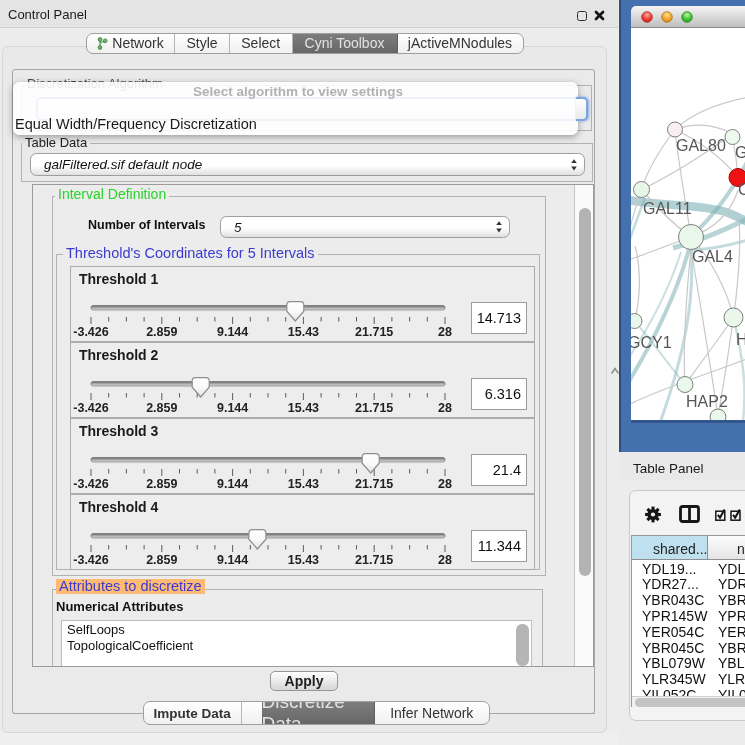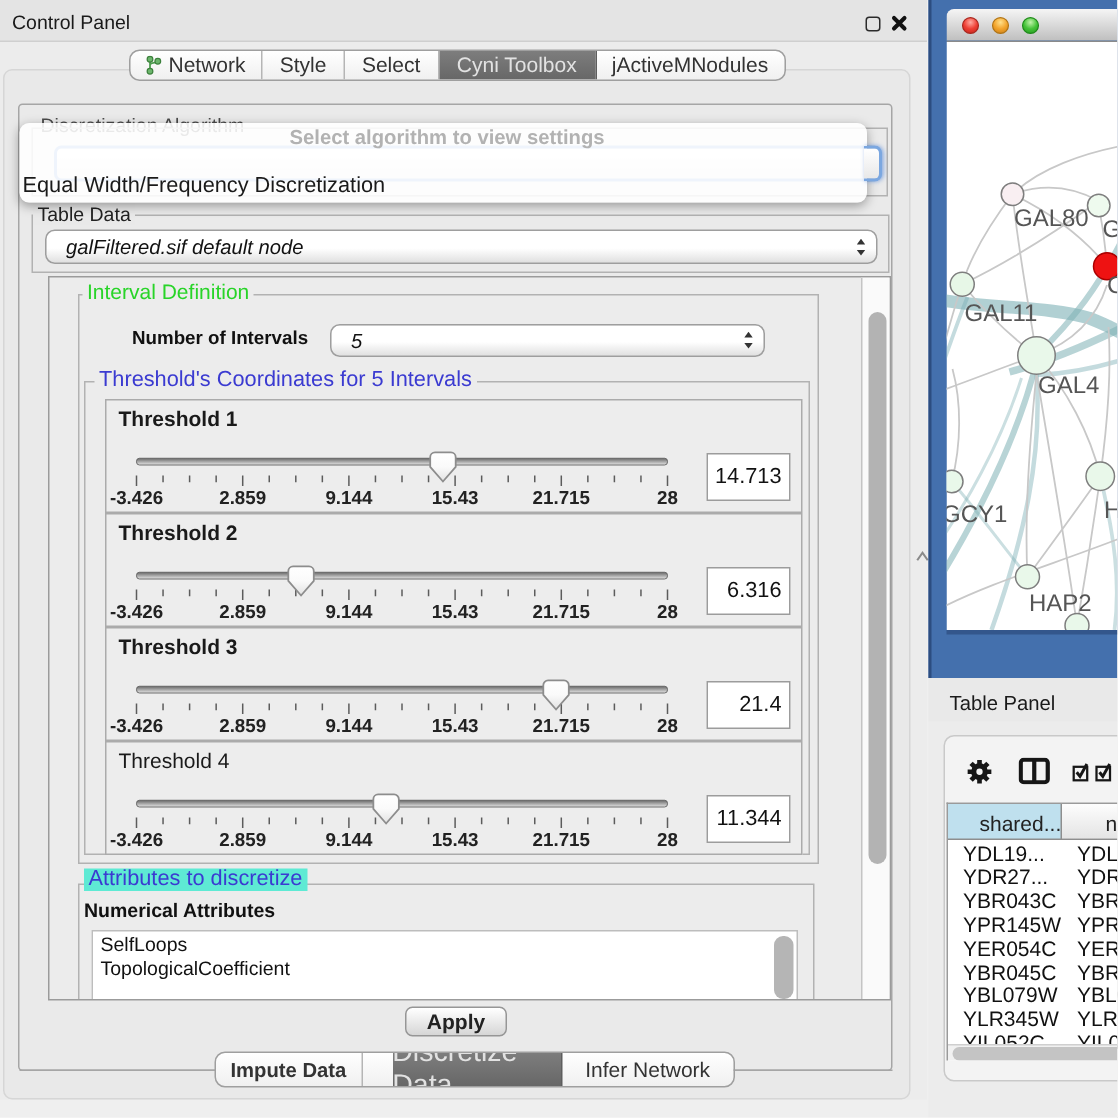--- a/index.html
+++ b/index.html
@@ -214,21 +214,21 @@
           <text x="90.8" y="69" font-size="12.5" font-weight="bold" fill="#222" text-anchor="middle">2.859</text>
           <text x="161.6" y="69" font-size="12.5" font-weight="bold" fill="#222" text-anchor="middle">9.144</text>
           <text x="232.4" y="69" font-size="12.5" font-weight="bold" fill="#222" text-anchor="middle">15.43</text>
           <text x="303.2" y="69" font-size="12.5" font-weight="bold" fill="#222" text-anchor="middle">21.715</text>
           <text x="374.0" y="69" font-size="12.5" font-weight="bold" fill="#222" text-anchor="middle">28</text>
    <path d="M291.2 37.8 a3.2 3.2 0 0 1 3.2 -3.2 h10.6 a3.2 3.2 0 0 1 3.2 3.2 v6.4 l-8.5 9.8 l-8.5 -9.8 z" fill="url(#th3)" stroke="#8d8d8d" stroke-width="1.2"></path>
   </svg>
   <div class="vbox">21.4</div>
       </div>
   <div class="tbox" style="left:37px;top:309px;width:465px;height:76px;">
-        <div class="abs" style="left:8px;top:4px;font-size:14px;font-weight:normal;color:#1a1a1a;">Threshold 4</div>
+        <div class="abs" style="left:8px;top:4px;font-size:14px;font-weight:bold;color:#1a1a1a;">Threshold 4</div>
   <svg width="465" height="74" viewBox="0 0 465 74" style="position:absolute;left:0;top:0;" font-family="Liberation Sans, sans-serif">
    <defs>
     <linearGradient id="trk4" x1="0" y1="0" x2="0" y2="1">
               <stop offset="0" stop-color="#686868"></stop>
               <stop offset="1" stop-color="#e6e6e6"></stop>
             </linearGradient>
     <linearGradient id="th4" x1="0" y1="0" x2="0" y2="1">
               <stop offset="0" stop-color="#ffffff"></stop>
               <stop offset="0.5" stop-color="#fafafa"></stop>
               <stop offset="1" stop-color="#e2e2e2"></stop>
@@ -261,21 +261,21 @@
           <text x="161.6" y="69" font-size="12.5" font-weight="bold" fill="#222" text-anchor="middle">9.144</text>
           <text x="232.4" y="69" font-size="12.5" font-weight="bold" fill="#222" text-anchor="middle">15.43</text>
           <text x="303.2" y="69" font-size="12.5" font-weight="bold" fill="#222" text-anchor="middle">21.715</text>
           <text x="374.0" y="69" font-size="12.5" font-weight="bold" fill="#222" text-anchor="middle">28</text>
    <path d="M177.9 37.8 a3.2 3.2 0 0 1 3.2 -3.2 h10.6 a3.2 3.2 0 0 1 3.2 3.2 v6.4 l-8.5 9.8 l-8.5 -9.8 z" fill="url(#th4)" stroke="#8d8d8d" stroke-width="1.2"></path>
   </svg>
   <div class="vbox">11.344</div>
       </div>
 
   <div class="grp" style="left:19px;top:404px;width:491px;height:130px;"></div>
-  <div class="glbl" style="left:23px;top:394px;background:#5eead4;color:#3b3bd1;font-size:14.5px;">Attributes to discretize</div>
+  <div class="glbl" style="left:23px;top:394px;background:#fdba74;color:#3b3bd1;font-size:14.5px;">Attributes to discretize</div>
   <div class="abs" style="left:23px;top:414px;font-size:13px;font-weight:bold;color:#111;">Numerical Attributes</div>
   <div class="abs" style="left:28px;top:435px;width:471px;height:47px;background:#ffffff;border:1px solid #bdbdbd;box-sizing:border-box;">
     <div class="abs" style="left:5px;top:1px;font-size:13px;color:#111;">SelfLoops</div>
     <div class="abs" style="left:5px;top:17px;font-size:13px;color:#111;">TopologicalCoefficient</div>
     <div class="abs" style="left:5px;top:34px;font-size:13px;color:#000000;margin-top:13px;">BetweennessCentrality</div>
     <div class="abs" style="left:454px;top:3px;width:13px;height:42px;background:#b5b5b5;border-radius:6px;"></div>
   </div>
 
   <div class="abs" style="left:541px;top:0;width:21px;height:483px;background:#fafafa;border-left:1px solid #c4c4c4;box-sizing:border-box;"></div>
   <div class="abs" style="left:546px;top:23px;width:12px;height:368px;background:#b3b3b3;border-radius:6px;"></div>

